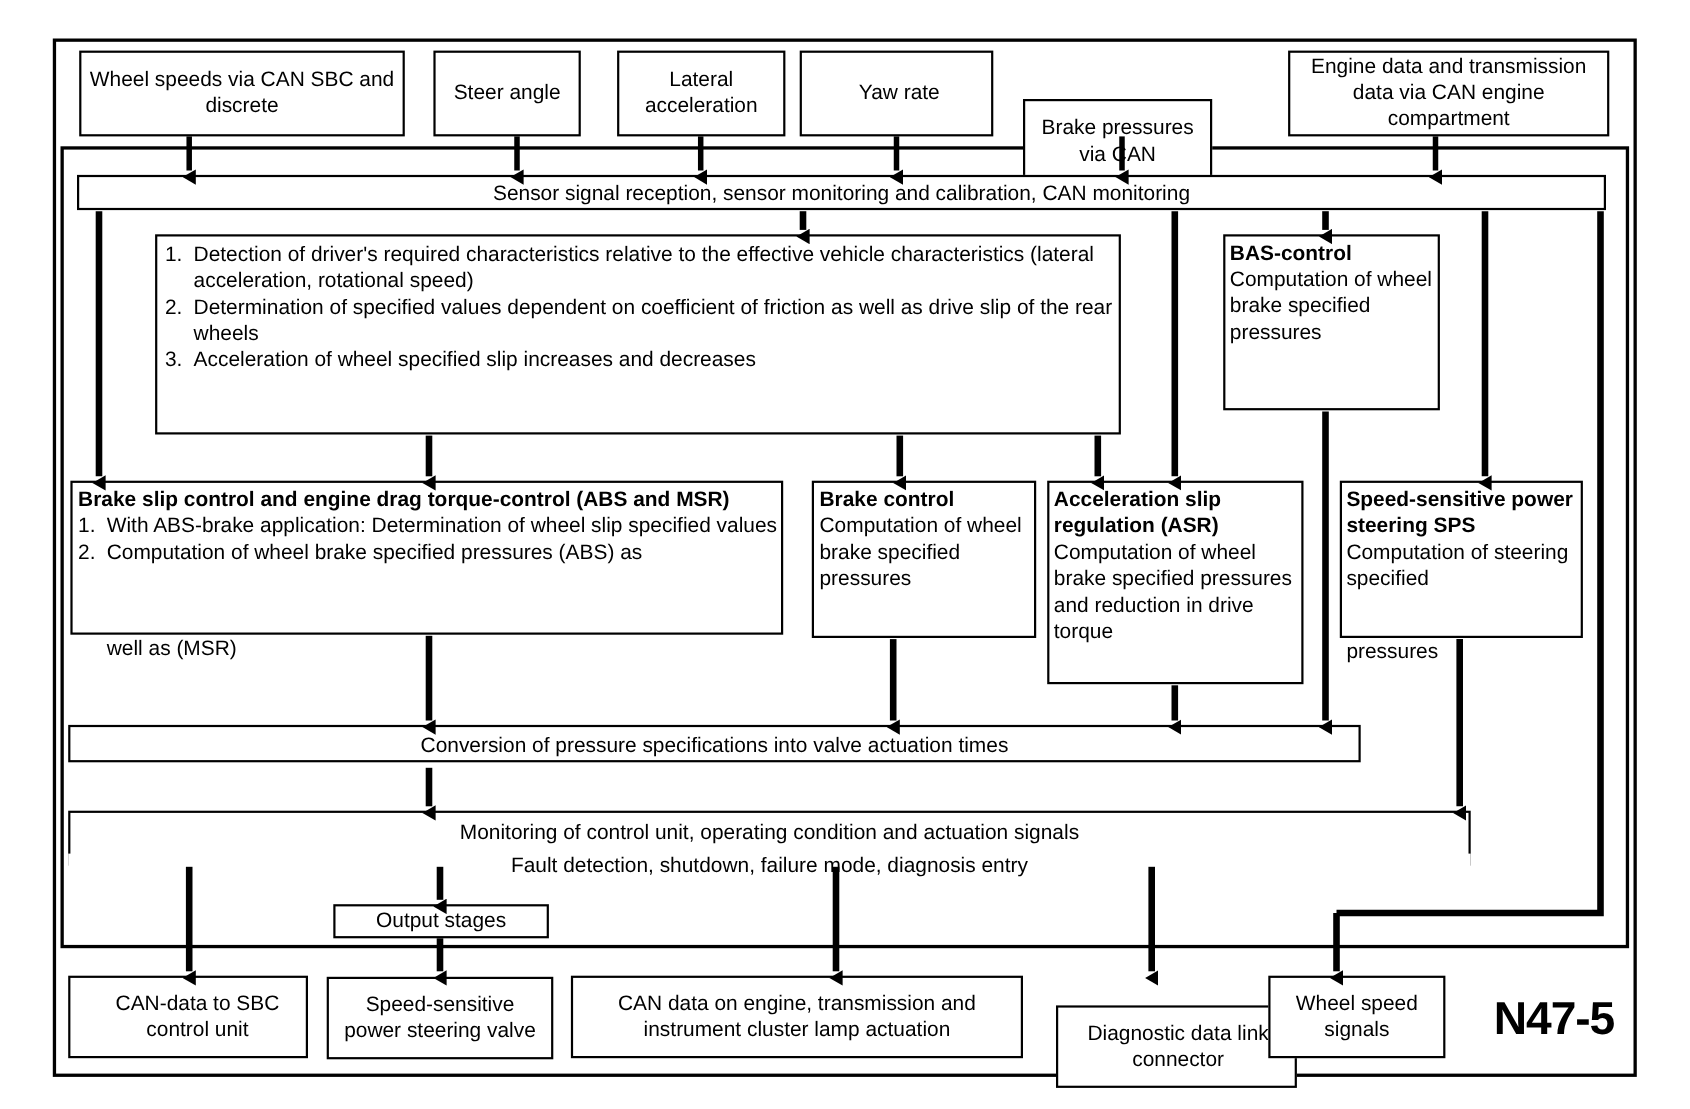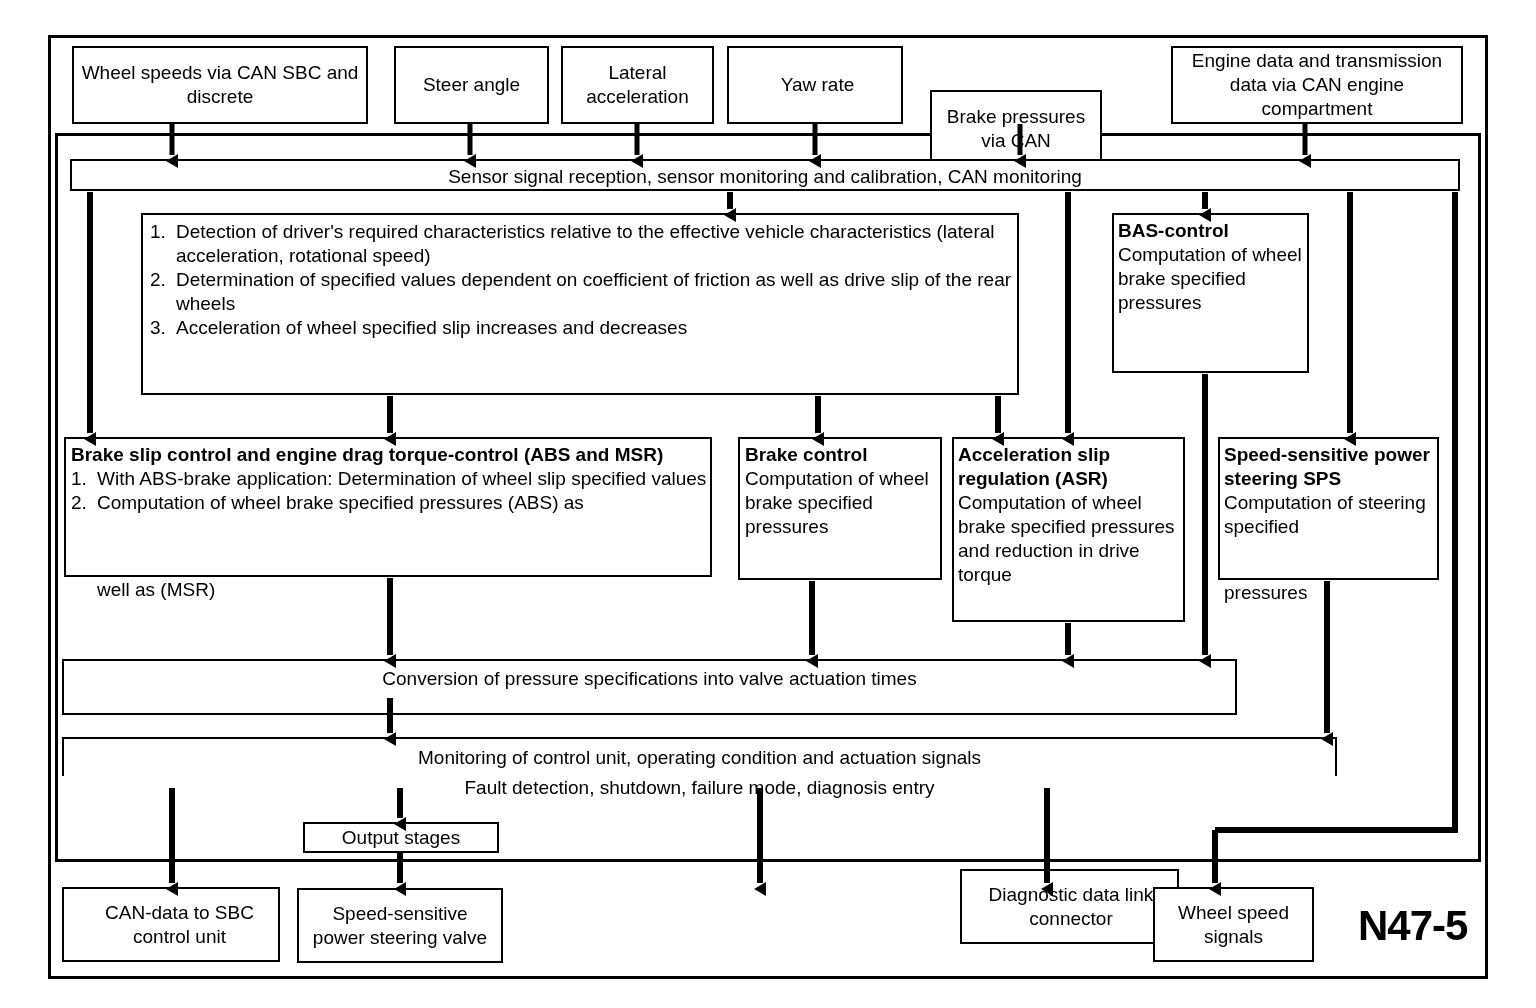--- a/index.html
+++ b/index.html
@@ -26,21 +26,21 @@
 
 <div id="stage">
 
   <div class="frame" style="left:48px;top:35px;width:1440px;height:944px;"></div>
 
   <div class="frame" style="left:55px;top:133px;width:1426px;height:729px;"></div>
 
   <div class="box ctr pad" style="left:72px;top:46px;width:296px;height:78px;">
     <span>Wheel speeds via CAN SBC and discrete</span>
   </div>
-  <div class="box ctr pad" style="left:394px;top:46px;width:155px;height:78px;">
+  <div class="box ctr pad" style="left:394px;top:46px;width:134px;height:78px;">
     <span>Steer angle</span>
   </div>
   <div class="box ctr pad" style="left:561px;top:46px;width:153px;height:78px;">
     <span>Lateral acceleration</span>
   </div>
   <div class="box ctr pad" style="left:727px;top:46px;width:176px;height:78px;padding-left:12px;">
     <span>Yaw rate</span>
   </div>
   <div class="box ctr pad" style="left:930px;top:46px;width:172px;height:78px;margin-top:44px;">
     <span>Brake pressures via CAN</span>
@@ -101,40 +101,43 @@
     <div>Computation of wheel brake specified pressures and reduction in drive torque</div>
   </div>
 
   <div class="box" style="left:1218px;top:437px;width:221px;height:143px;"></div>
   <div class="ol" style="left:1224px;top:443px;width:214px;">
     <div class="ttl">Speed-sensitive power steering SPS</div>
     <div>Computation of steering specified</div>
   </div>
   <div class="ovf" style="left:1224px;top:581px;">pressures</div>
 
-  <div class="bar" style="left:62px;top:659px;width:1175px;height:56px;">
+  <div class="bar" style="left:62px;top:659px;width:1175px;height:34px;">
     <span style="display:block;padding-top:5px;">Conversion of pressure specifications into valve actuation times</span>
   </div>
 
   <div class="bar" style="left:62px;top:737px;width:1275px;height:50px;">
     <span style="display:block;padding-top:6px;">Monitoring of control unit, operating condition and actuation signals</span>
   </div>
   <div class="ovf ctr" style="left:62px;top:776px;width:1275px;text-align:center;">Fault detection, shutdown, failure mode, diagnosis entry</div>
 
   <div class="box ctr" style="left:303px;top:822px;width:196px;height:31px;">
     <span>Output stages</span>
   </div>
 
   <div class="box ctr pad" style="left:62px;top:887px;width:218px;height:75px;padding-left:24px;">
     <span>CAN-data to SBC control unit</span>
   </div>
   <div class="box ctr pad" style="left:297px;top:888px;width:206px;height:75px;">
     <span>Speed-sensitive power steering valve</span>
   </div>
-  <div class="box ctr pad" style="left:960px;top:869px;width:219px;height:75px;padding-left:10px;">
+  <div class="box ctr pad" style="left:519px;top:887px;width:411px;height:75px;">
+    <span>CAN data on engine, transmission and instrument cluster lamp actuation</span>
+  </div>
+  <div class="box ctr pad" style="left:960px;top:914px;width:219px;height:75px;padding-left:10px;">
     <span>Diagnostic data link connector</span>
   </div>
   <div class="box ctr pad" style="left:1153px;top:887px;width:161px;height:75px;">
     <span>Wheel speed signals</span>
   </div>
 
   <div class="code" style="left:1358px;top:902px;">N47-5</div>
 
   <svg class="wires" viewBox="0 0 1536 1008">
     <defs>

